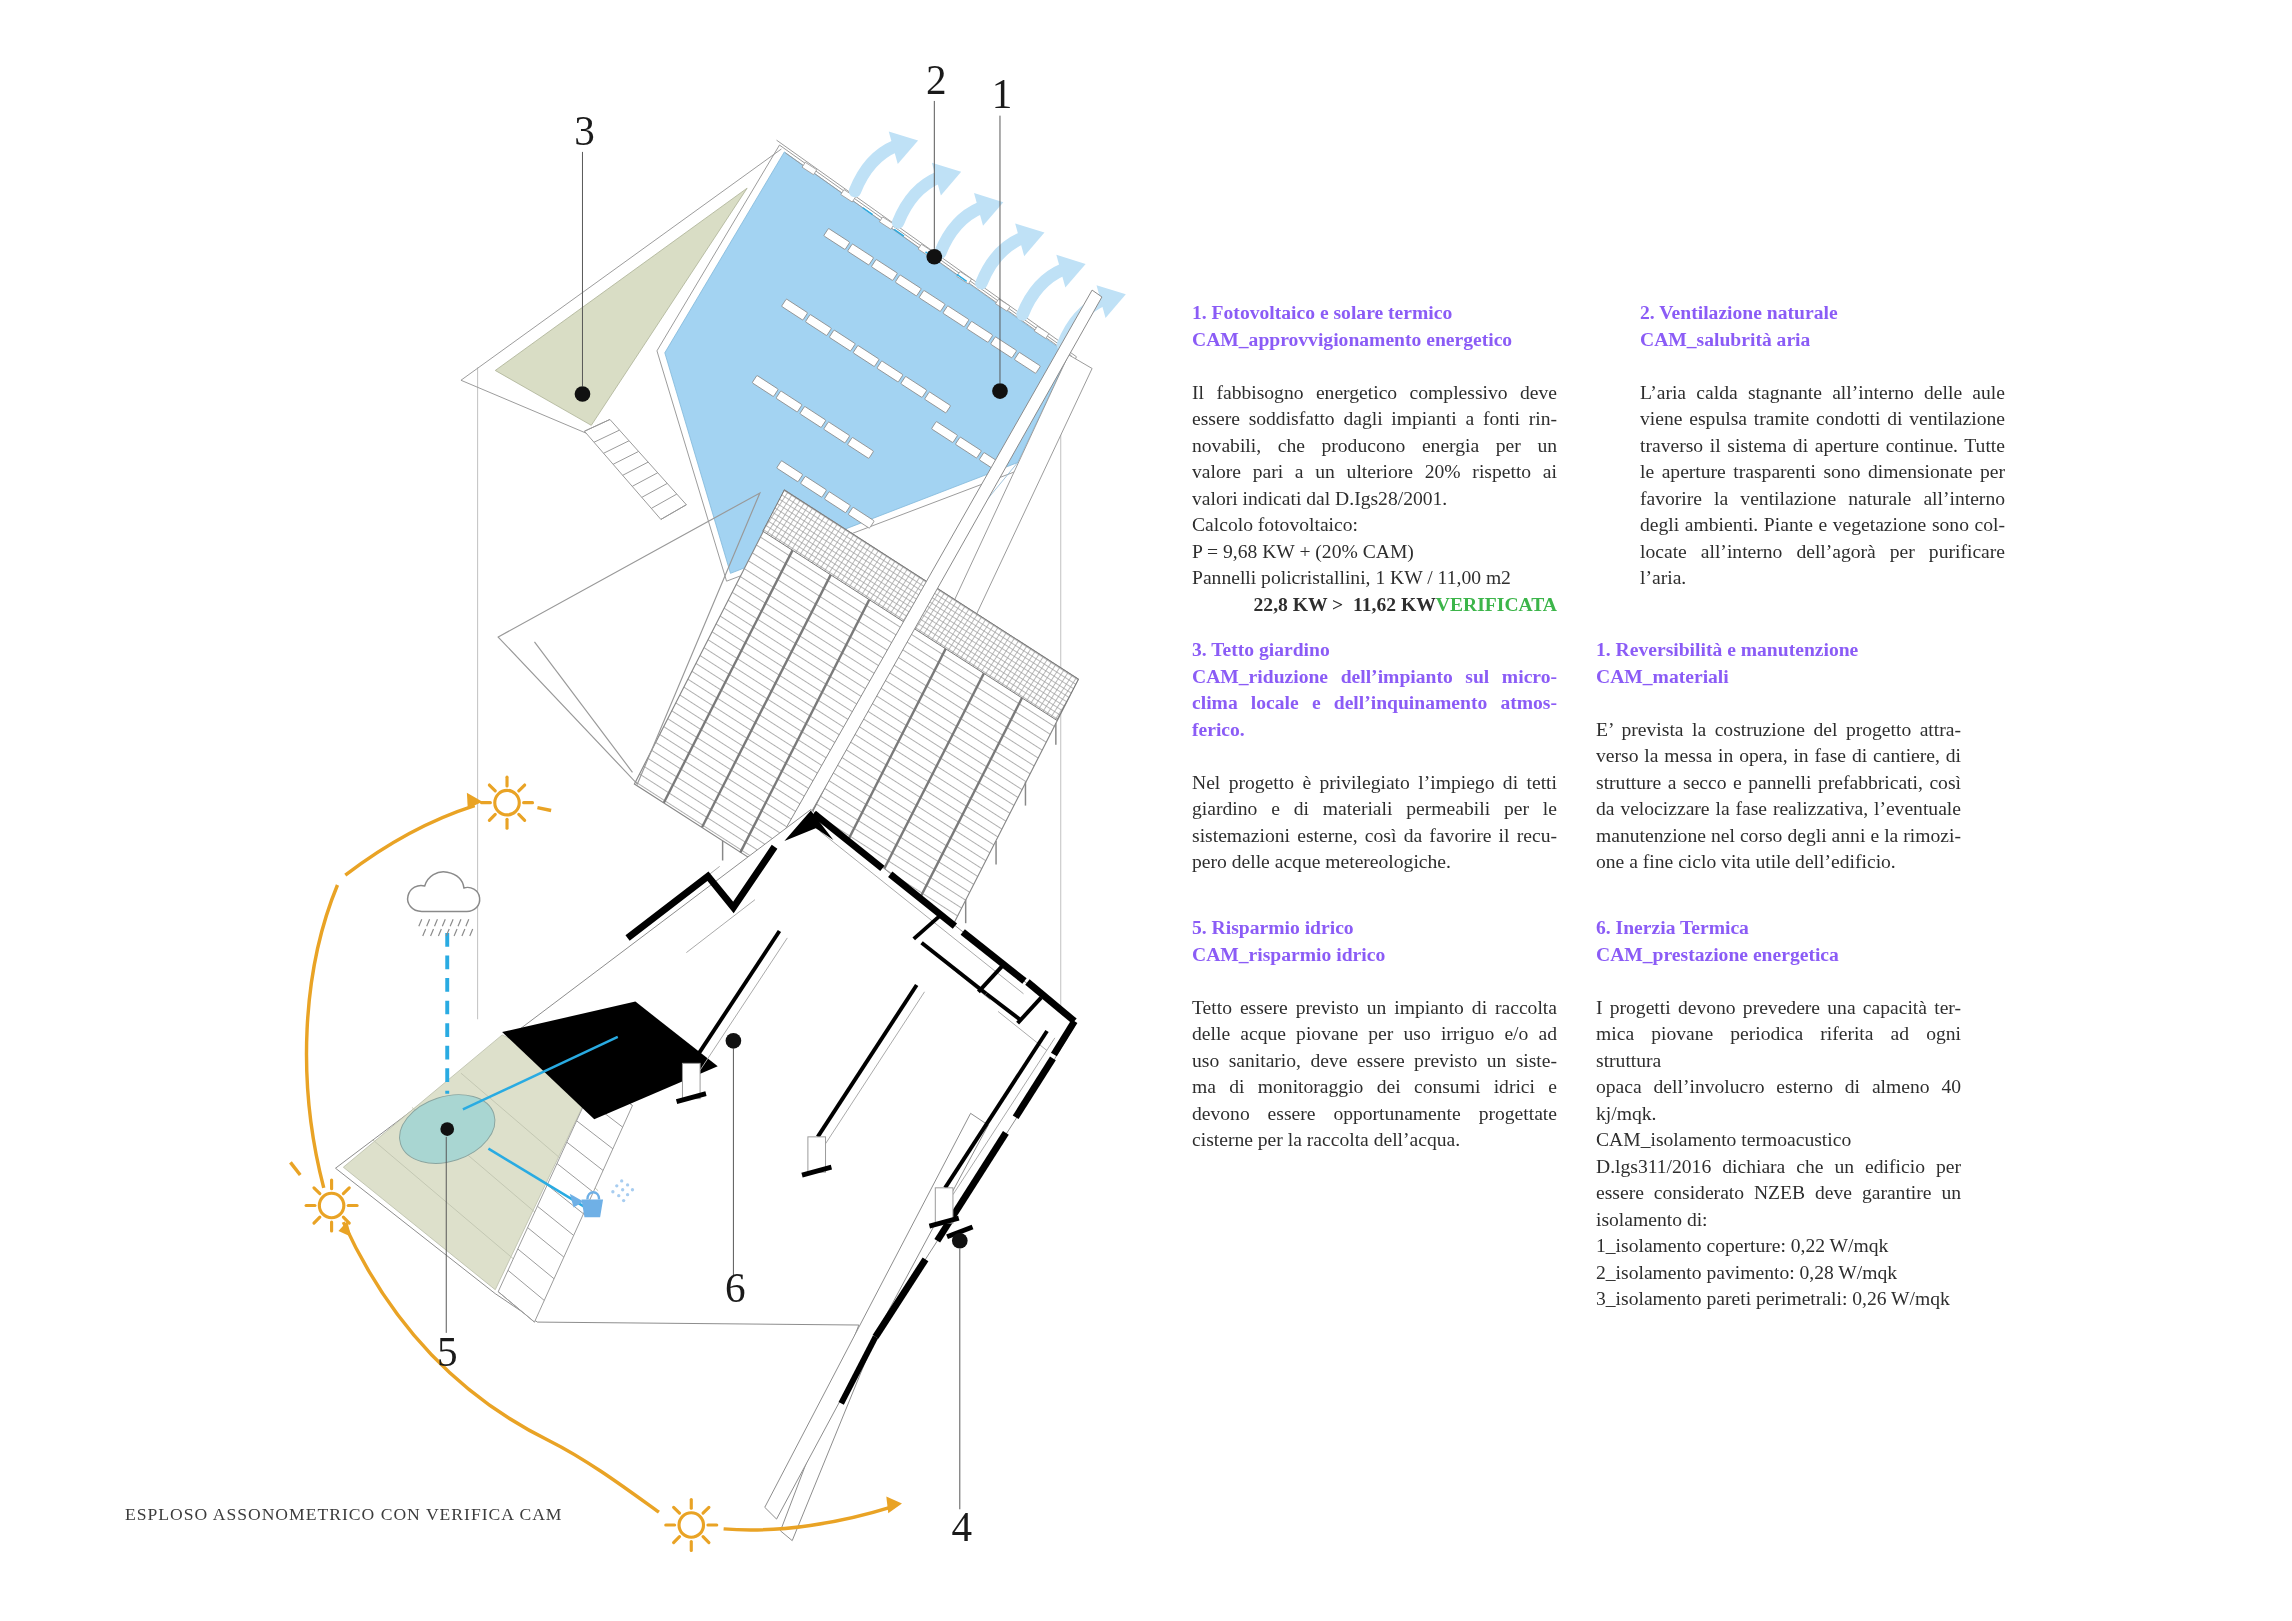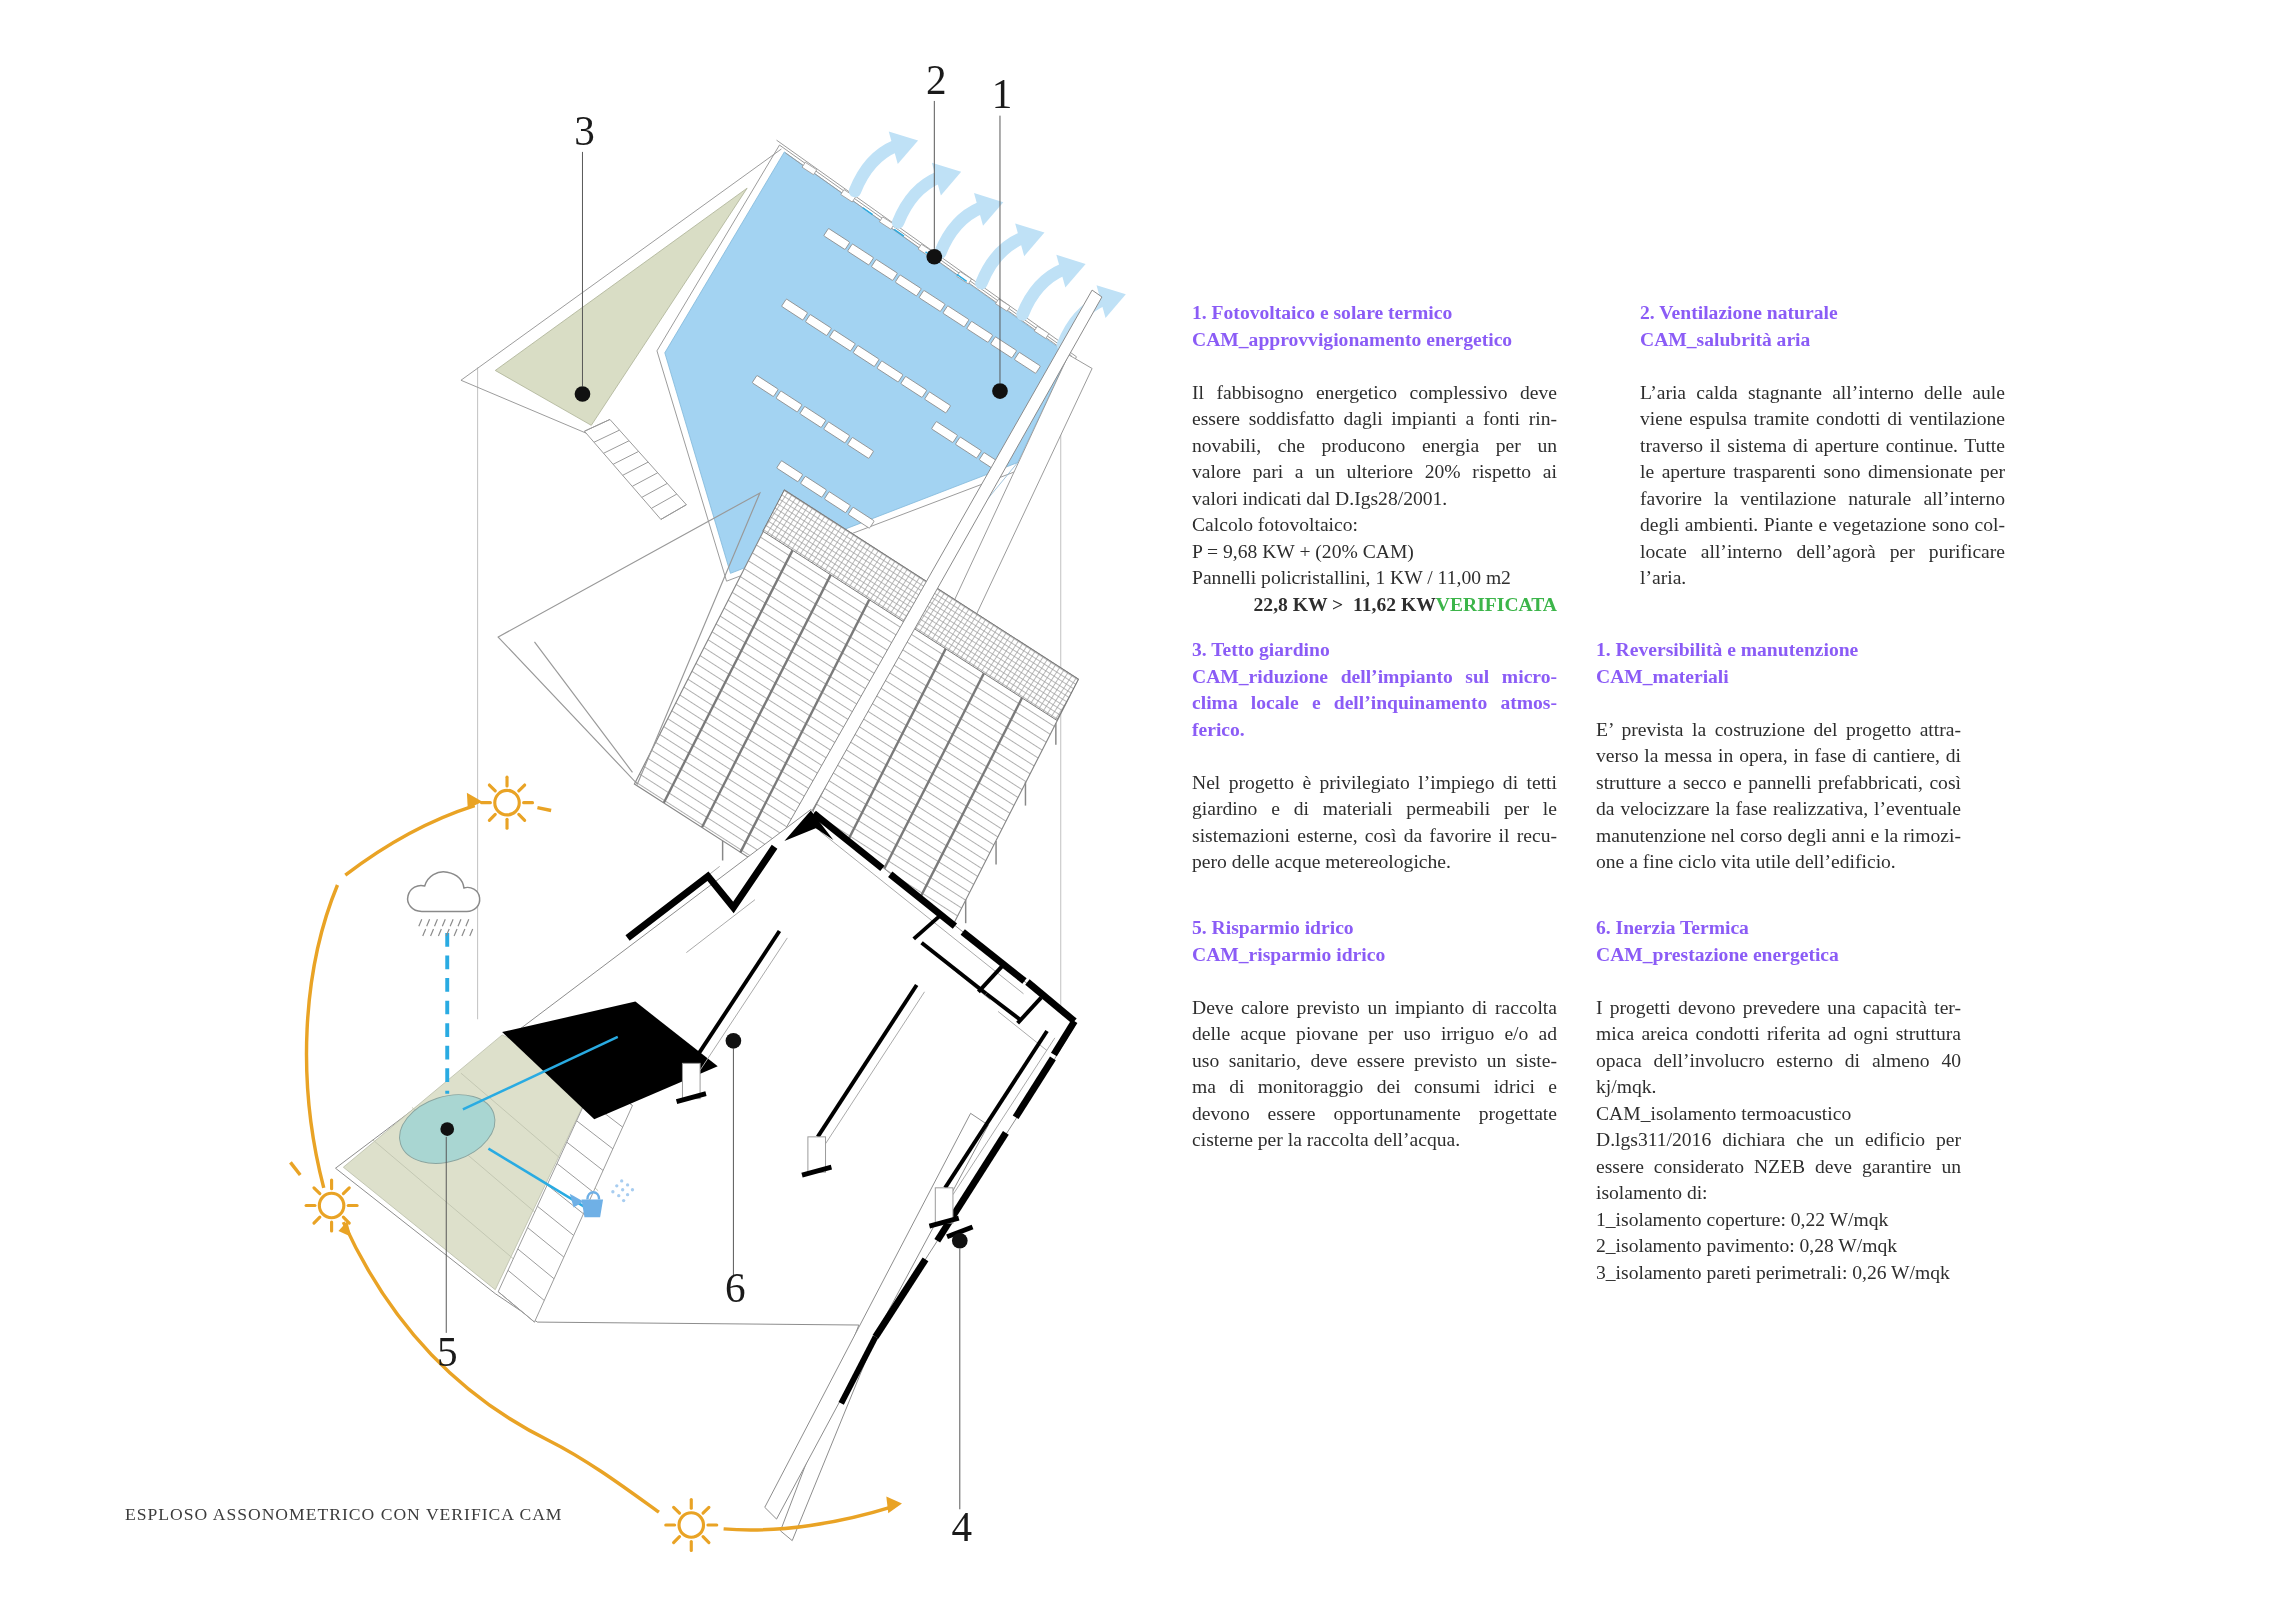--- a/index.html
+++ b/index.html
@@ -385,33 +385,33 @@
         <div class="pline fill">verso la messa in opera, in fase di cantiere, di</div>
         <div class="pline fill">strutture a secco e pannelli prefabbricati, così</div>
         <div class="pline fill">da velocizzare la fase realizzativa, l’eventuale</div>
         <div class="pline fill">manutenzione nel corso degli anni e la rimozi-</div>
         <div class="pline">one a fine ciclo vita utile dell’edificio.</div>
       </div>
       <div class="section" style="left: 1192px; top: 915px;">
         <div class="hline">5. Risparmio idrico</div>
         <div class="hline">CAM_risparmio idrico</div>
         <div class="gap"></div>
-        <div class="pline fill">Deve calore previsto un impianto di raccolta</div>
+        <div class="pline fill">Tetto essere previsto un impianto di raccolta</div>
         <div class="pline fill">delle acque piovane per uso irriguo e/o ad</div>
         <div class="pline fill">uso sanitario, deve essere previsto un siste-</div>
         <div class="pline fill">ma di monitoraggio dei consumi idrici e</div>
         <div class="pline fill">devono essere opportunamente progettate</div>
         <div class="pline">cisterne per la raccolta dell’acqua.</div>
       </div>
       <div class="section" style="left: 1596px; top: 915px;">
         <div class="hline">6. Inerzia Termica</div>
         <div class="hline">CAM_prestazione energetica</div>
         <div class="gap"></div>
         <div class="pline fill">I progetti devono prevedere una capacità ter-</div>
-        <div class="pline fill">mica areica condotti riferita ad ogni struttura</div>
+        <div class="pline fill">mica piovane periodica riferita ad ogni struttura</div>
         <div class="pline fill">opaca dell’involucro esterno di almeno 40</div>
         <div class="pline">kj/mqk.</div>
         <div class="pline">CAM_isolamento termoacustico</div>
         <div class="pline fill">D.lgs311/2016 dichiara che un edificio per</div>
         <div class="pline fill">essere considerato NZEB deve garantire un</div>
         <div class="pline">isolamento di:</div>
         <div class="pline">1_isolamento coperture: 0,22 W/mqk</div>
         <div class="pline">2_isolamento pavimento: 0,28 W/mqk</div>
         <div class="pline">3_isolamento pareti perimetrali: 0,26 W/mqk</div>
       </div>

